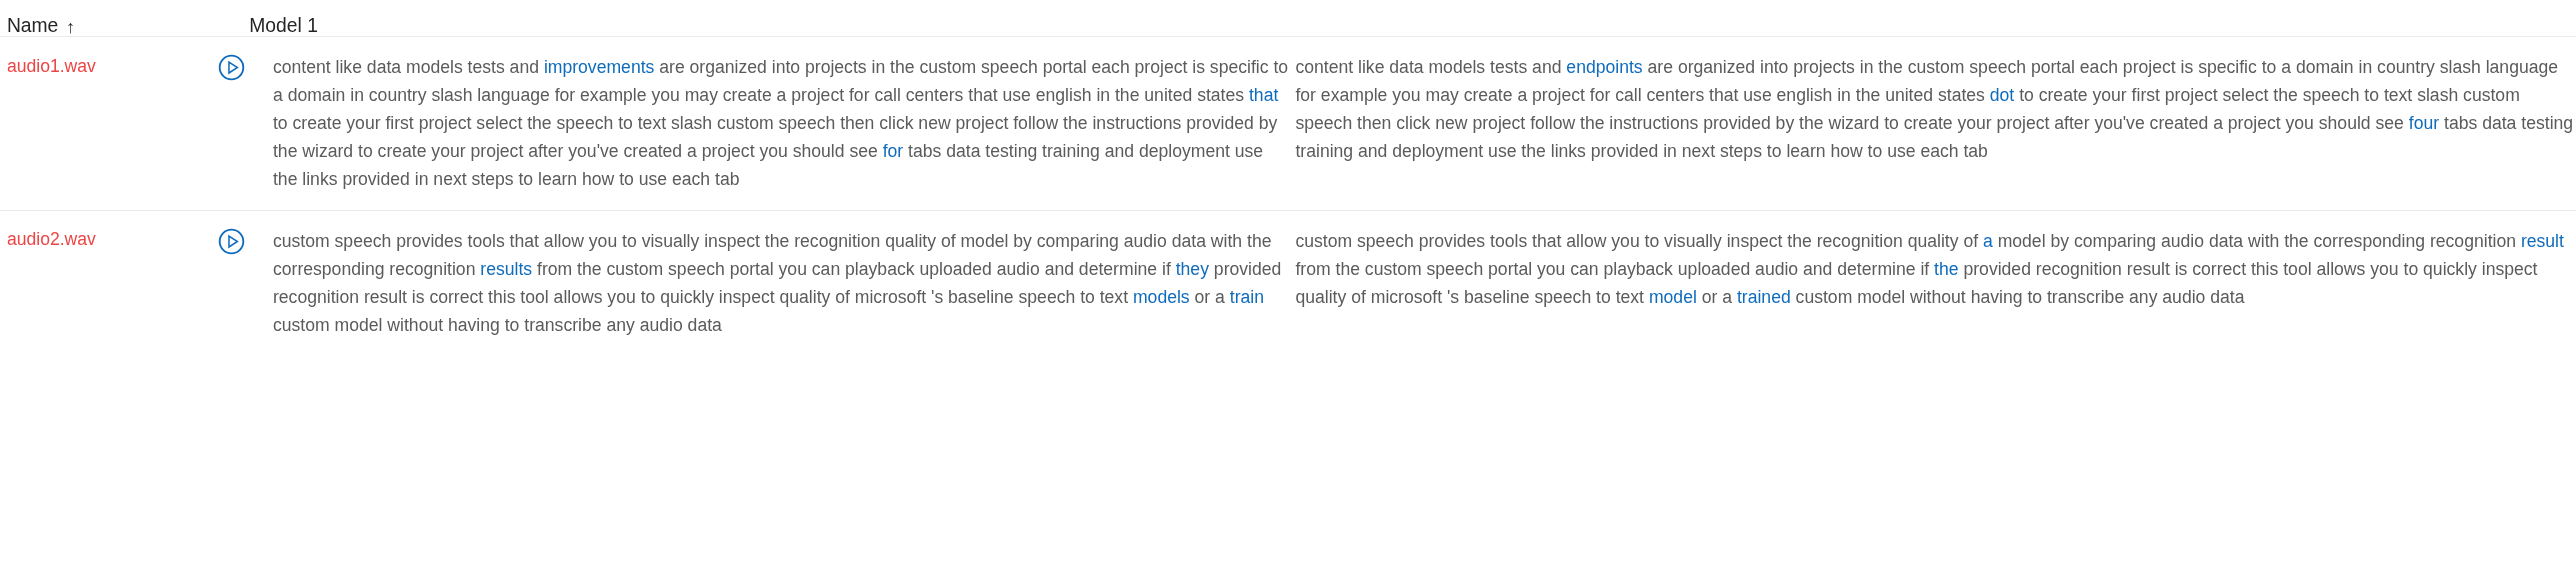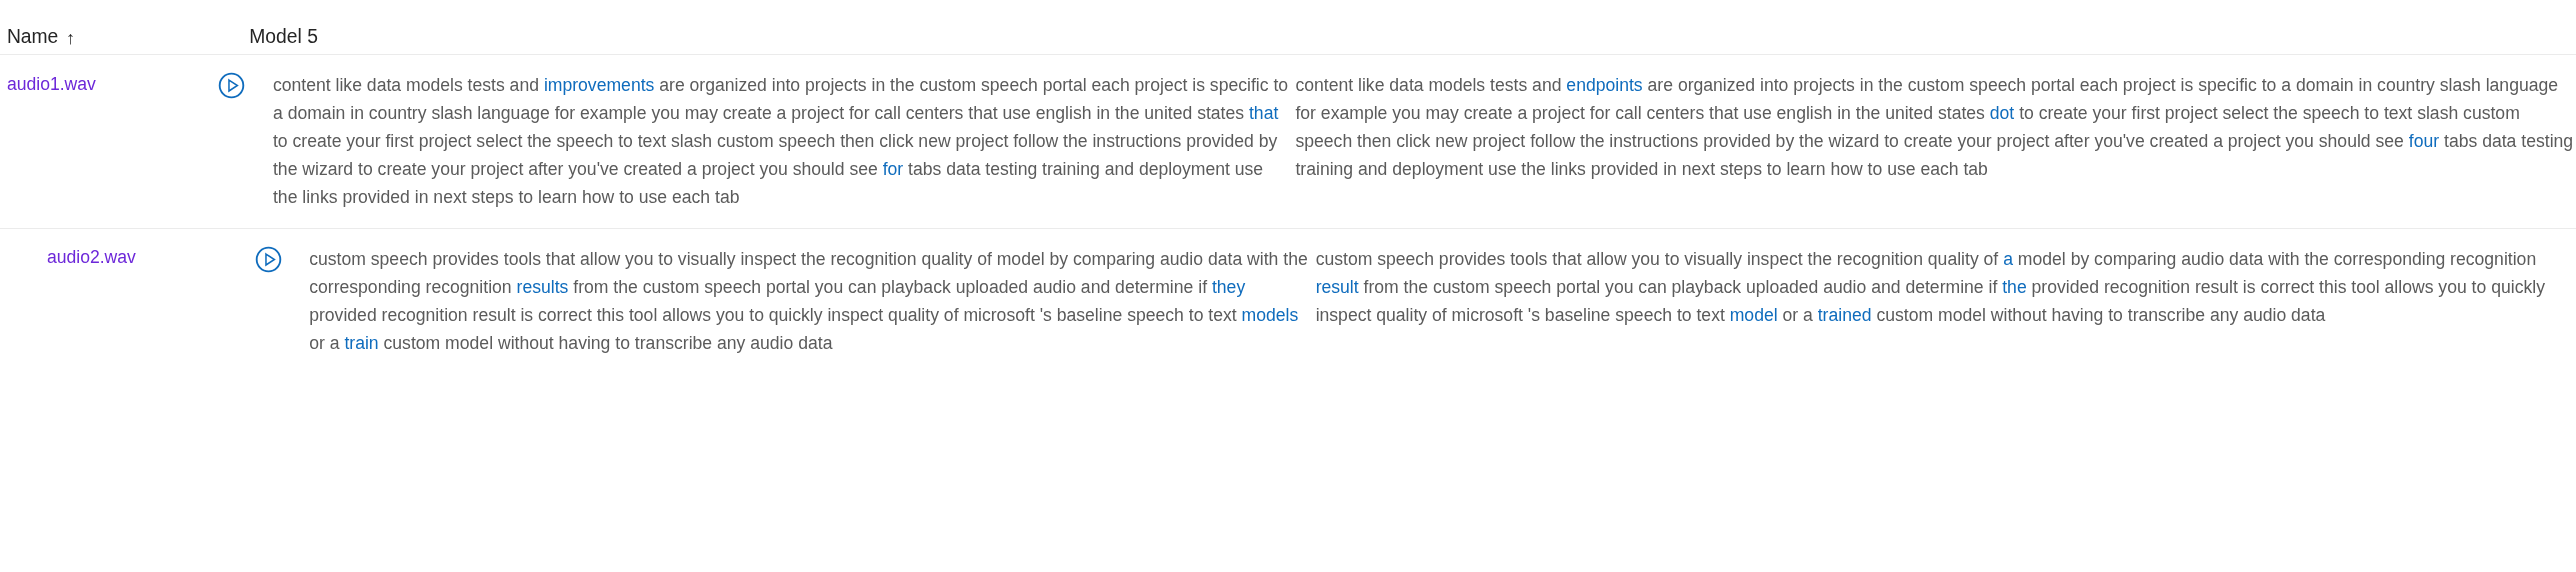--- a/index.html
+++ b/index.html
@@ -14,25 +14,24 @@
   .table {
     width: 2576px;
     height: 573px;
     position: relative;
     background: #ffffff;
   }
 
   
   .thead {
     display: flex;
-    align-items: flex-start;
+    align-items: flex-end;
     height: 37px;
     border-bottom: 0.9px solid #ebebeb;
     padding-top: 7.7px;
-    margin-top: 18px;
   }
   .th {
     font-size: 19.3px;
     color: #252525;
     font-weight: 400;
     line-height: 1.1;
     white-space: nowrap;
   }
   .th-name   { width: 245px; padding-left: 6.9px; display: flex; align-items: baseline; gap: 7.7px; }
   .th-model1 { width: 1290px; padding-left: 4.3px; }
@@ -45,30 +44,30 @@
     top: 0.9px;
   }
 
   
   .row {
     display: flex;
     align-items: flex-start;
     padding-top: 16.3px;
     padding-bottom: 16.3px;
   }
-  .row + .row { border-top: 0.9px solid #ebebeb; padding-left: 40px; }
+  .row + .row { border-top: 0.9px solid #ebebeb; }
 
   .cell-name {
     width: 218px;
     padding-left: 6.9px;
     padding-top: 2.6px;
   }
   .file-link {
     font-size: 17.6px;
-    color: #6d28d9;
+    color: #ef4444;
     text-decoration: none;
     cursor: pointer;
     white-space: nowrap;
   }
 
   .cell-play {
     width: 27.5px;
     padding-top: 0.9px;
     display: flex;
     justify-content: flex-start;
@@ -94,21 +93,21 @@
 </head>
 <body>
 
 <div class="table">
 
   <div class="thead">
     <div class="th th-name">
       <span>Name</span>
       <span class="sort-arrow">↑</span>
     </div>
-    <div class="th th-model1">Model 5</div>
+    <div class="th th-model1">Model 1</div>
   </div>
 
   <div id="tbody">
       <div class="row">
         <div class="cell-name"><a class="file-link">audio1.wav</a></div>
         <div class="cell-play">
           <svg class="play-btn" viewBox="0 0 32 32">
             <circle cx="16" cy="16" r="14" fill="none" stroke="#0f6cbd" stroke-width="2.2"></circle>
             <path d="M13 9.5 L23 16 L13 22.5 Z" fill="none" stroke="#0f6cbd" stroke-width="1.8" stroke-linejoin="miter"></path>
           </svg>

